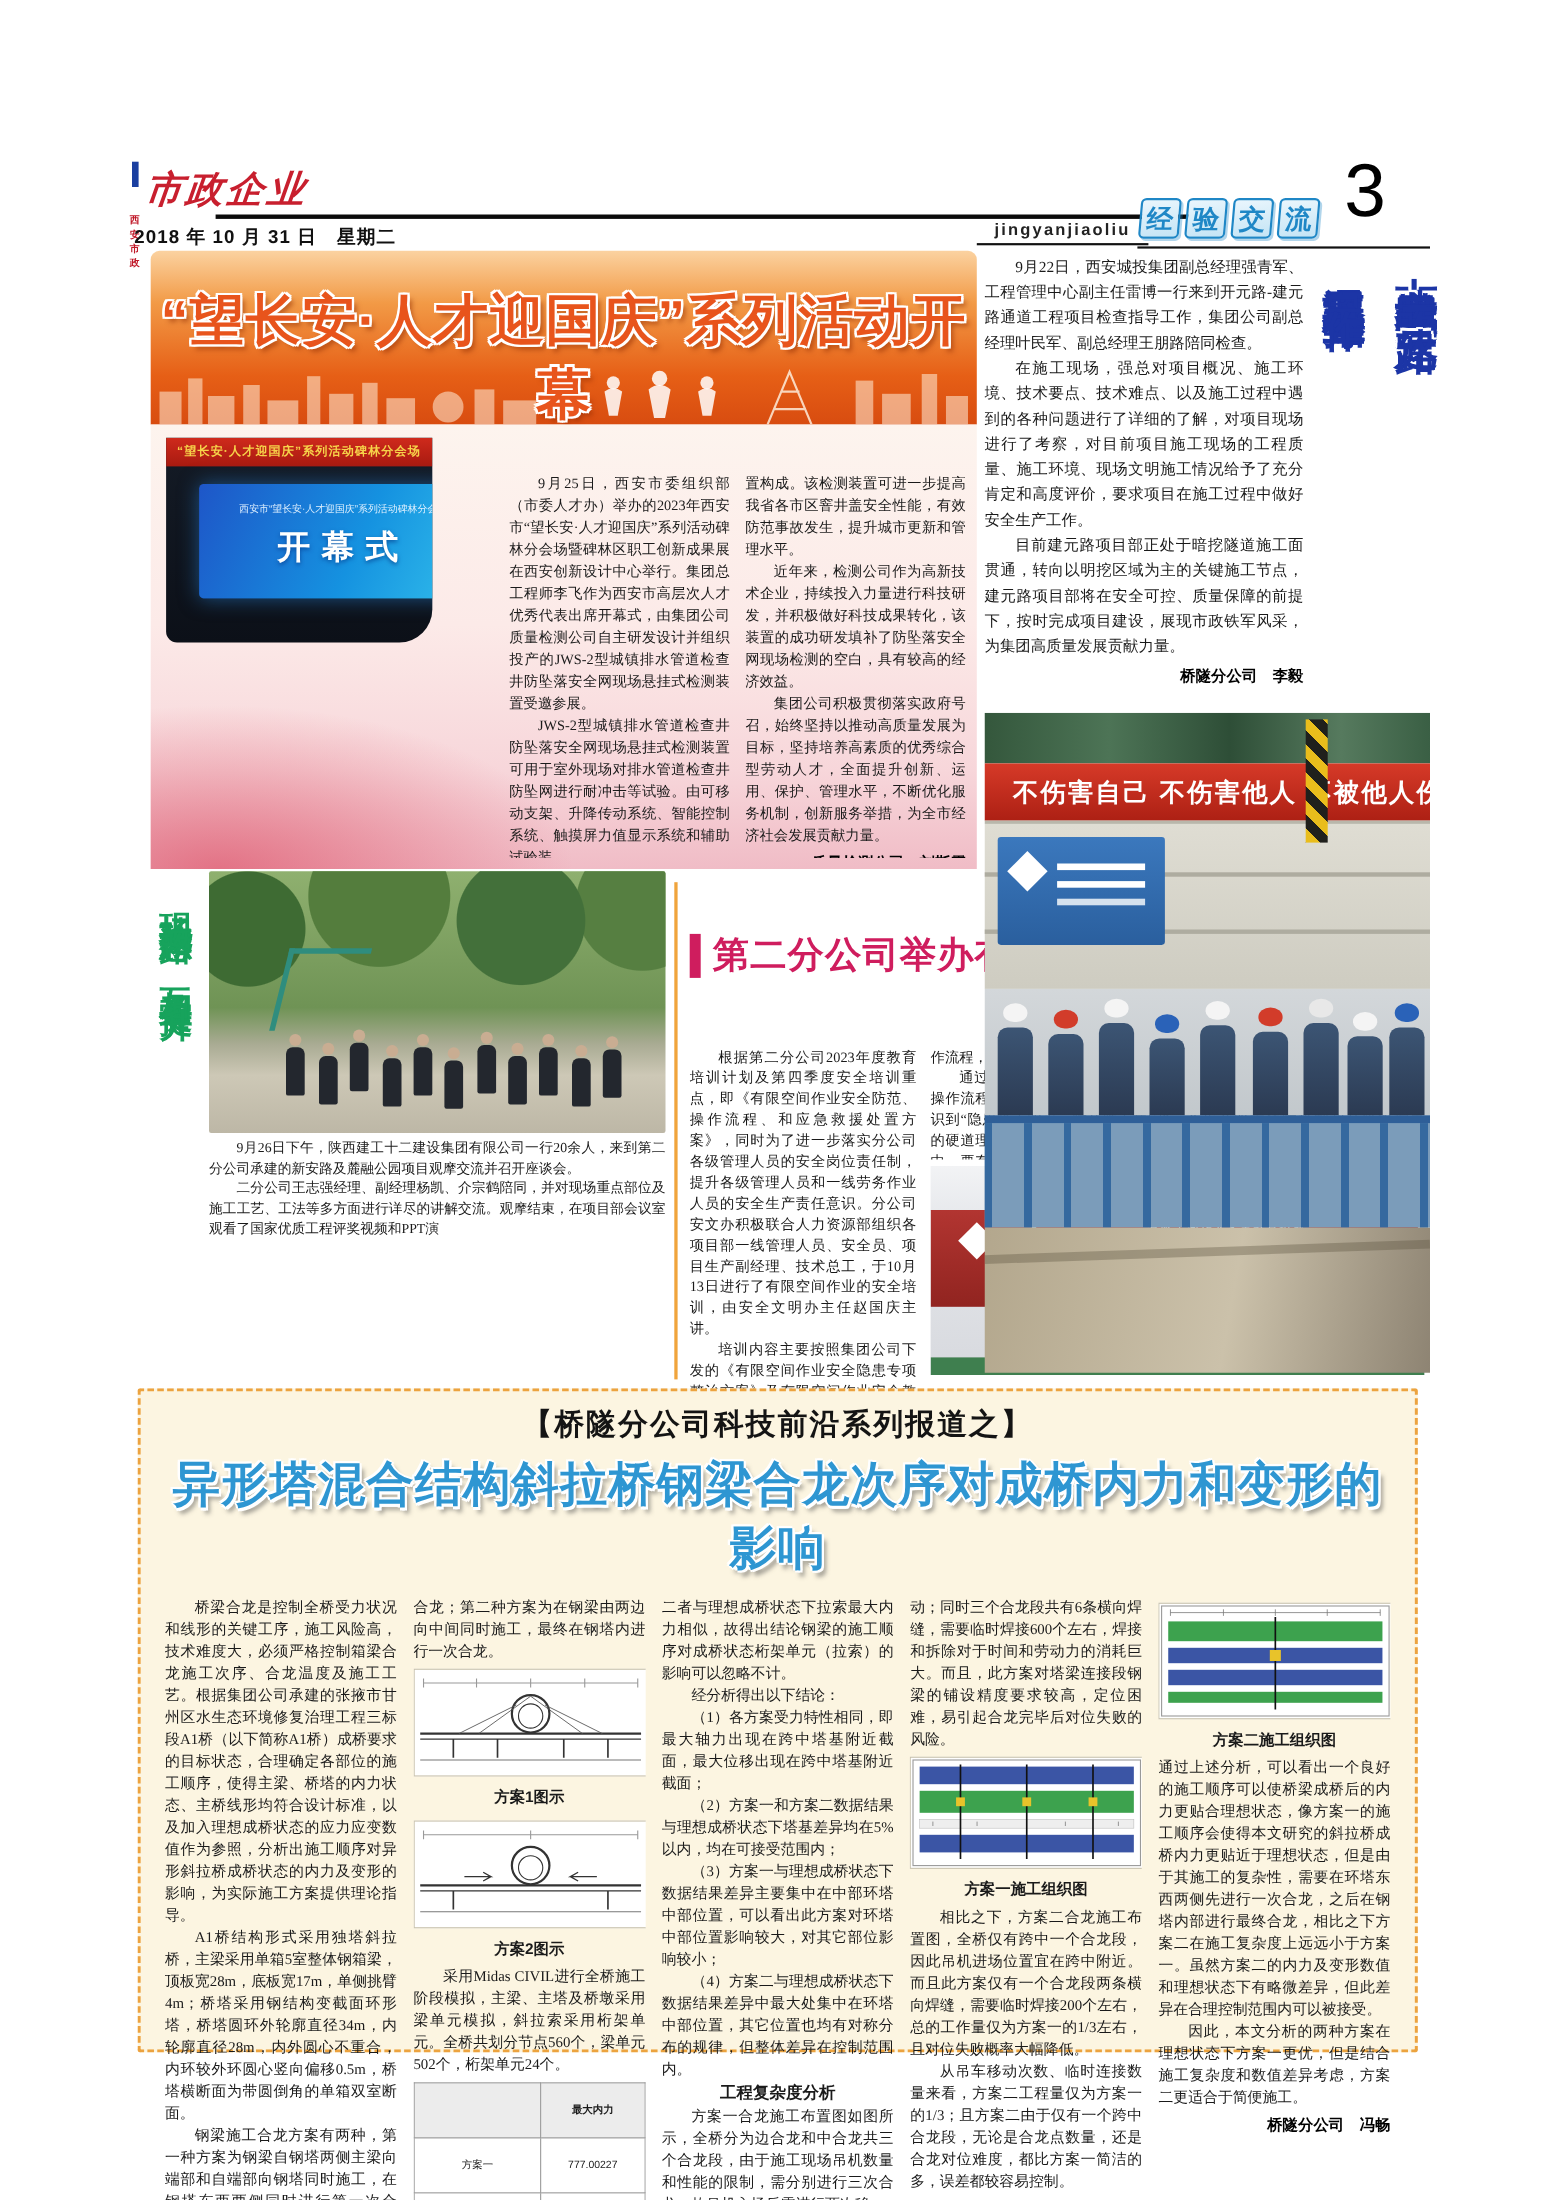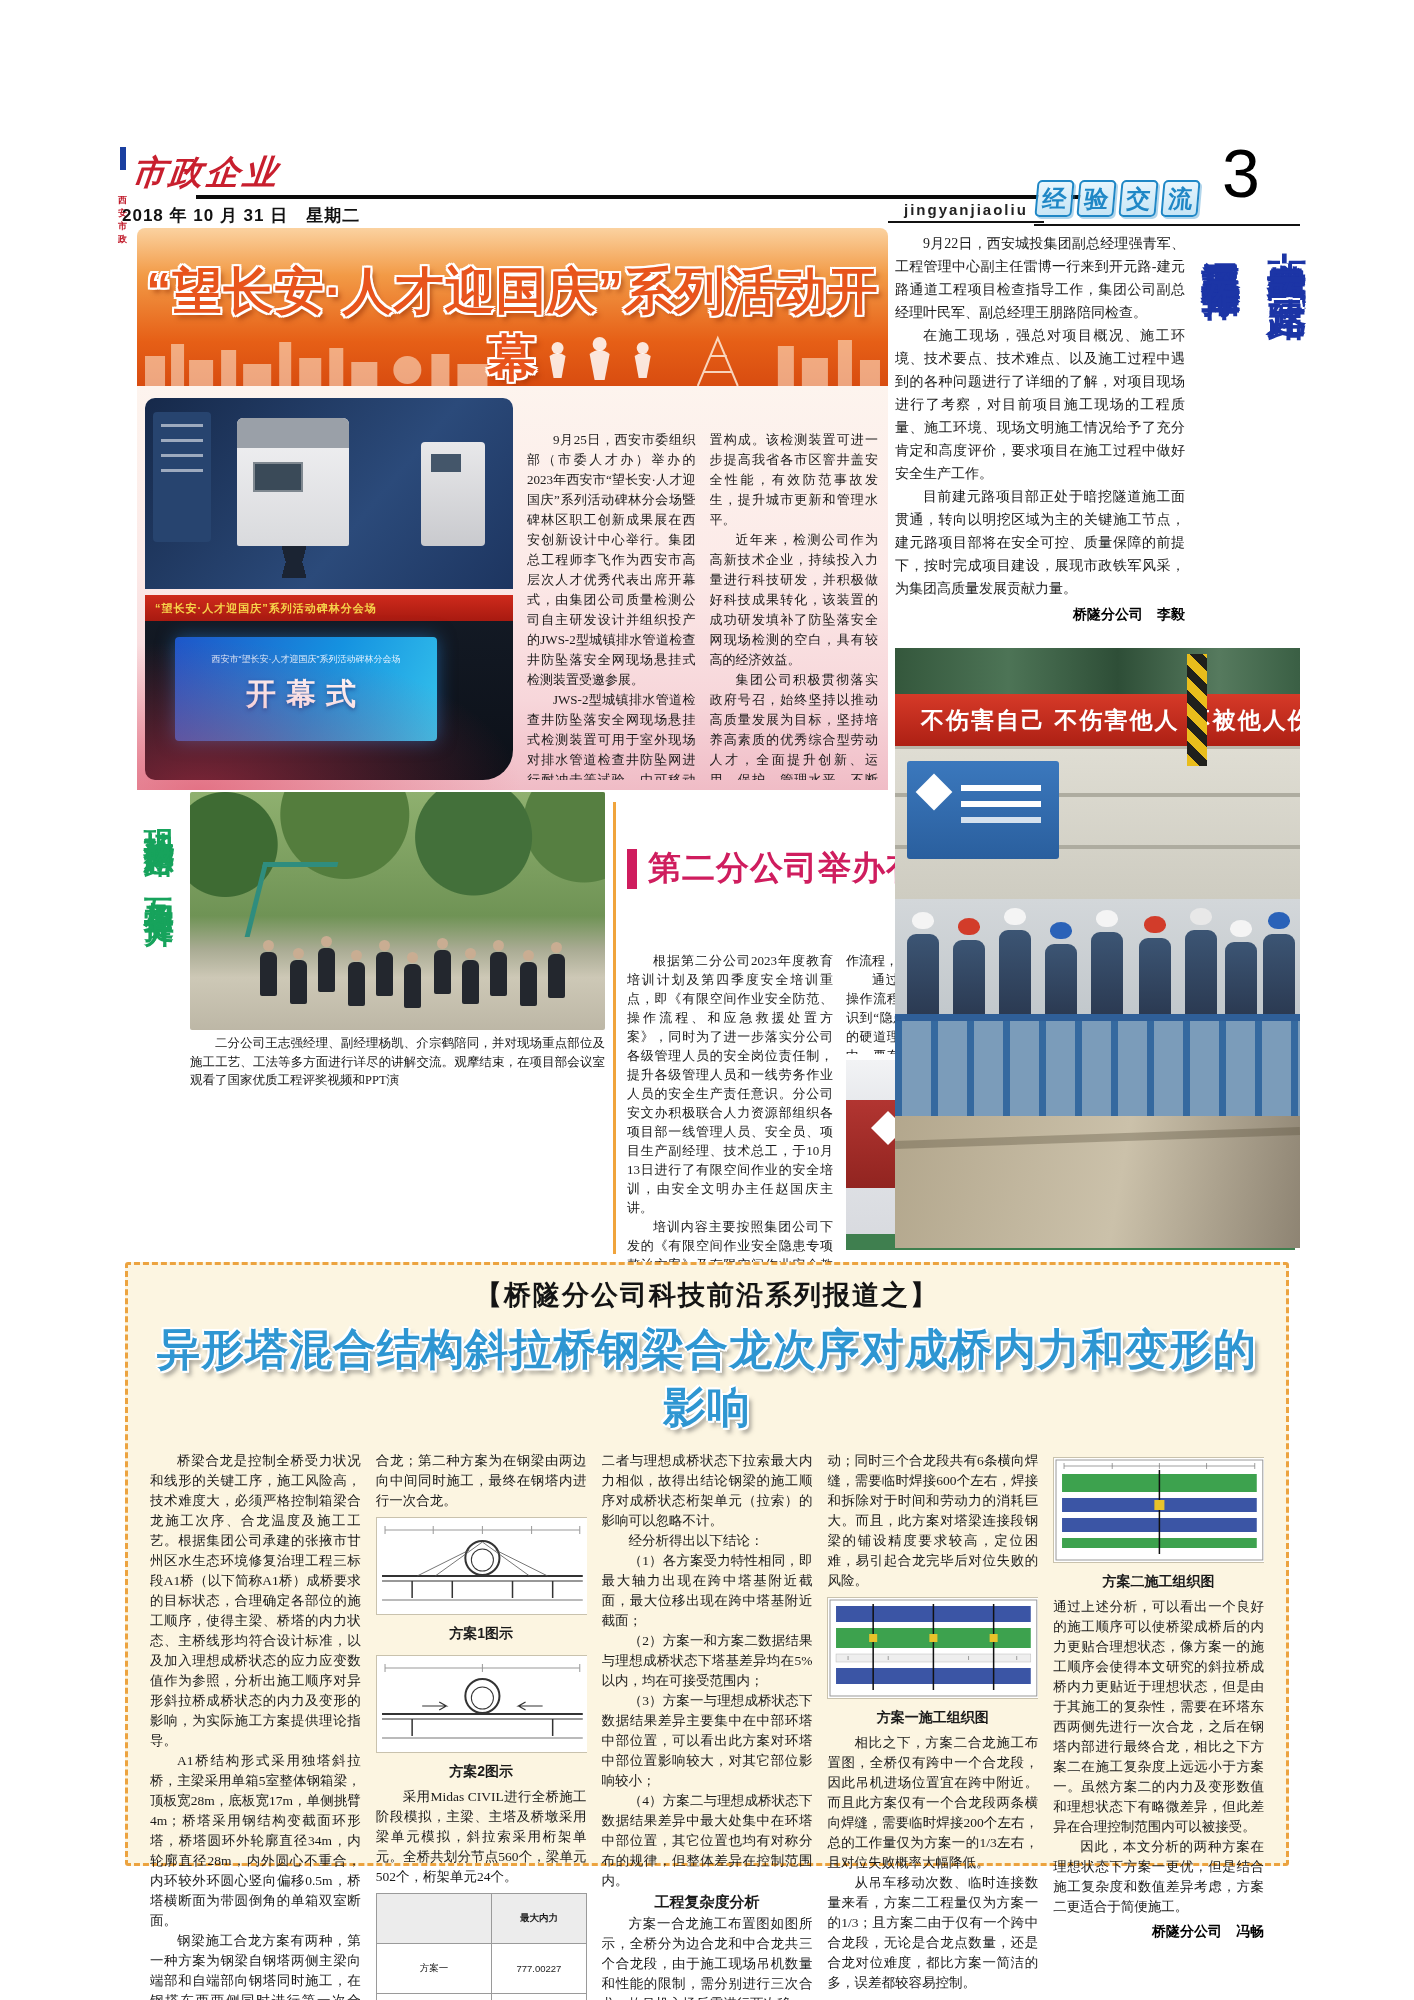--- a/index.html
+++ b/index.html
@@ -29,21 +29,21 @@
   .a1 { position:absolute; left:137px; top:228px; width:751px; height:562px; }
   .a1-banner { position:relative; height:158px; overflow:hidden; border-radius:8px 8px 0 0;
                background:linear-gradient(180deg,#fbd2a0 0%,#f29a46 30%,#e65f16 72%,#d84c10 100%); }
   .a1-banner-title { text-align:center; padding-top:30px; font:900 50px "Liberation Sans",sans-serif; color:#e8541c; letter-spacing:1px;
     text-shadow:-2px 0 0 #fff,2px 0 0 #fff,0 -2px 0 #fff,0 2px 0 #fff,-2px -2px 0 #fff,2px 2px 0 #fff,-2px 2px 0 #fff,2px -2px 0 #fff,4px 5px 5px rgba(140,40,0,.55); }
   .a1-skyline { position:absolute; left:0; bottom:0; width:100%; height:52px; }
   .a1-body { position:absolute; left:0; top:158px; right:0; bottom:0; display:flex; gap:14px; padding:12px 10px 10px 8px; box-sizing:border-box;
              background:linear-gradient(180deg,#fdf4ee 0%,#fceae8 45%,#f7d6da 78%,#f0bcc6 100%); }
   .a1-body::after { content:""; position:absolute; left:0; bottom:0; width:55%; height:40%; pointer-events:none;
              background:radial-gradient(ellipse at 15% 100%, rgba(216,54,80,.55), rgba(216,54,80,0) 65%); }
-  .a1-photos { width:368px; display:flex; flex-direction:column; gap:6px; flex:none; }
+  .a1-photos { width:304px; display:flex; gap:6px; flex:none; }
   .photoA { position:relative; height:192px; border-radius:10px 10px 0 0; overflow:hidden; background:linear-gradient(130deg,#16294a,#2b4a7a 60%,#1d3560); }
   .photoA .panel { position:absolute; left:8px; top:14px; width:58px; height:130px; background:#27446f; border-radius:4px; }
   .photoA .panel i { display:block; height:3px; margin:12px 8px 0; background:rgba(255,255,255,.55); }
   .photoA .kiosk { position:absolute; left:92px; top:20px; width:112px; height:128px; background:linear-gradient(#f2f2f4,#d9dadd); border-radius:6px 6px 2px 2px; }
   .photoA .kiosk::before { content:""; position:absolute; left:0; top:0; right:0; height:30px; background:#9aa0a8; border-radius:6px 6px 0 0; }
   .photoA .kiosk::after { content:""; position:absolute; left:16px; top:44px; width:46px; height:26px; background:#3a4a58; border:2px solid #7f8890; }
   .photoA .legs { position:absolute; left:84px; top:148px; width:130px; height:32px;
                   background:linear-gradient(105deg,transparent 44%,#1b2433 44% 56%,transparent 56%),linear-gradient(75deg,transparent 44%,#1b2433 44% 56%,transparent 56%); }
   .photoA .kiosk2 { position:absolute; right:28px; top:44px; width:64px; height:104px; background:linear-gradient(#e8e8ea,#c9cace); border-radius:4px; }
   .photoA .kiosk2::after { content:""; position:absolute; left:10px; top:12px; width:30px; height:18px; background:#44566a; }
@@ -283,20 +283,21 @@
     <span class="wk" style="left:186px;bottom:34px"></span>
       <span class="wk" style="left:214px;bottom:22px"></span>
     <span class="wk" style="left:244px;bottom:36px"></span>
       <span class="wk" style="left:272px;bottom:26px"></span>
     <span class="wk" style="left:300px;bottom:34px"></span>
       <span class="wk" style="left:330px;bottom:24px"></span>
     <span class="wk" style="left:358px;bottom:32px"></span>
   </div>
   <div class="a3-cols">
     <div class="a3-col">
+      <p>9月26日下午，陕西建工十二建设集团有限公司一行20余人，来到第二分公司承建的新安路及麓融公园项目观摩交流并召开座谈会。</p>
       <p>二分公司王志强经理、副经理杨凯、介宗鹤陪同，并对现场重点部位及施工工艺、工法等多方面进行详尽的讲解交流。观摩结束，在项目部会议室观看了国家优质工程评奖视频和PPT演</p>
     </div>
   </div>
 
   <div class="a4-divider"></div>
   <div class="a4-title">
     <span class="bar"></span>
     <span class="txt">第二分公司举办有限空间作业安全教育培训</span>
   </div>
   <div class="a4-col a4-c1">

